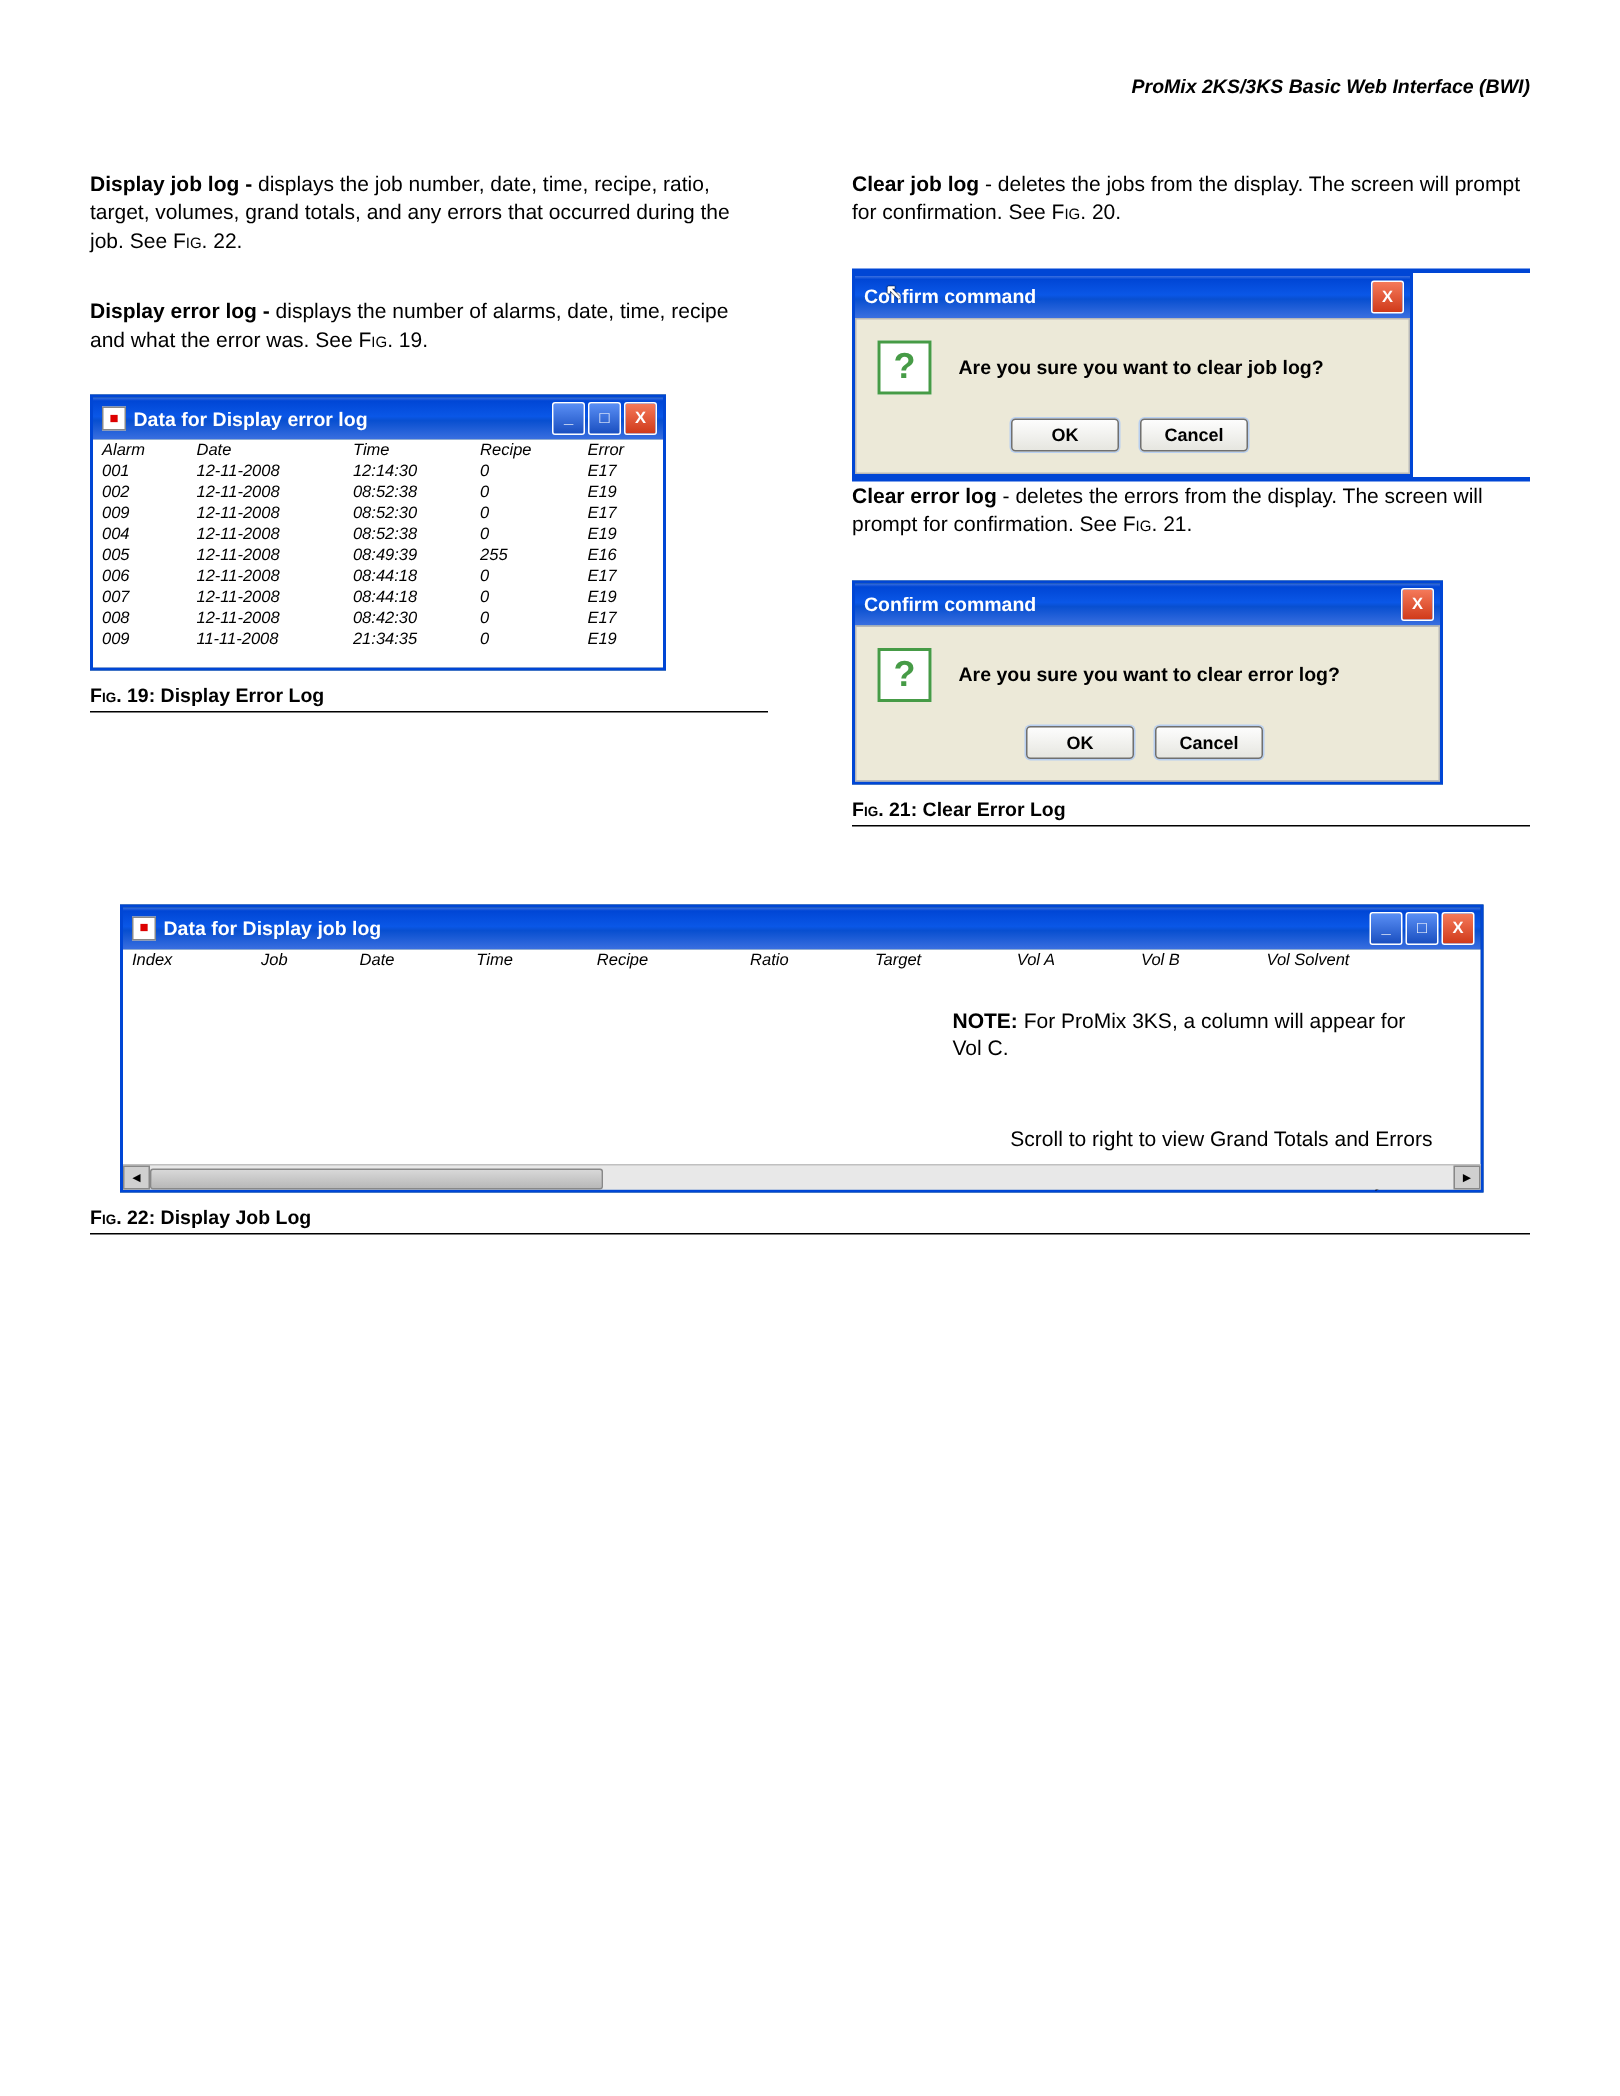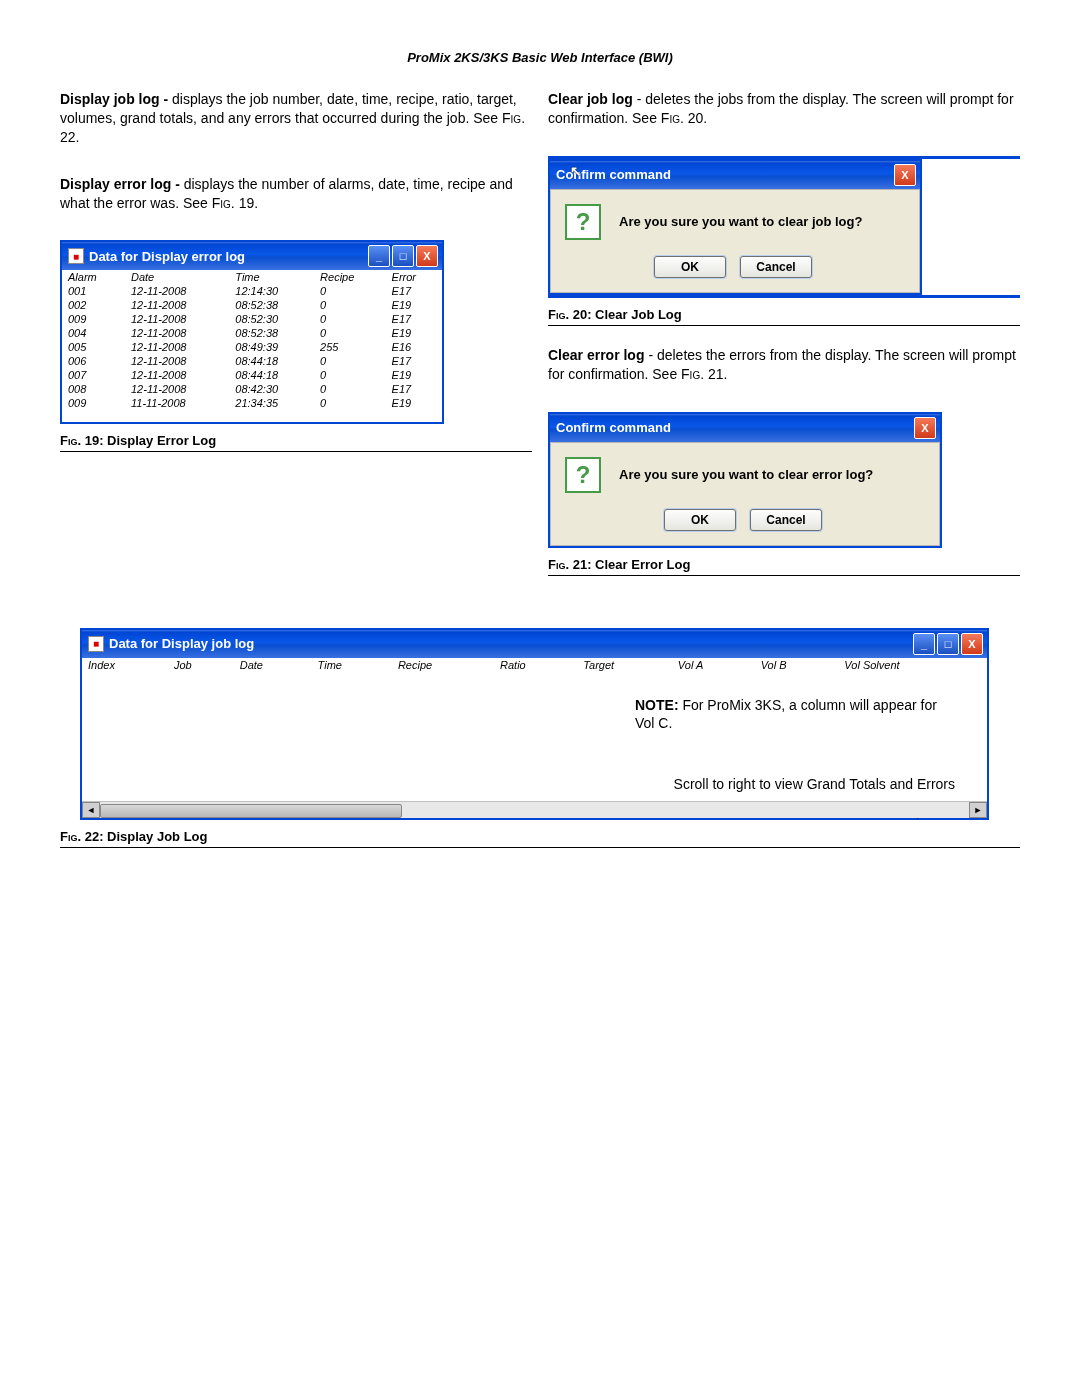--- a/index.html
+++ b/index.html
@@ -12,29 +12,29 @@
     width: 1080px;
   }
   .page {
     width: 960px;
     margin: 0 auto;
     padding: 50px 0 30px 0;
     position: relative;
     min-height: 1300px;
   }
   .header-right {
-    text-align: center;
+    text-align: right;
     font-style: italic;
     font-weight: bold;
     font-size: 13px;
-    margin-bottom: 25px;
+    margin-bottom: 48px;
   }
   .columns {
     display: flex;
-    gap: 16px;
+    gap: 56px;
   }
   .col { flex: 1; }
   p { margin: 0 0  12px 0; line-height: 1.35; }
   .smallcaps { font-variant: small-caps; }
 
   
   .xp-window {
     border: 2px solid #0046d5;
     background: #0c4a6e;
     display: inline-block;
@@ -279,23 +279,20 @@
           <div class="msg-row">
             <div class="q-icon">?</div>
             <div class="msg-text">Are you sure you want to clear job log?</div>
           </div>
           <div class="msg-btns">
             <button class="xp-button">OK</button>
             <button class="xp-button">Cancel</button>
           </div>
         </div>
       </div>
-      </div>
-      <div class="fig-caption">
-        <span class="figlabel">Fig</span><span class="figtext">. 20: Clear Job Log</span>
       </div>
 
       <p>
         <b>Clear error log </b><span>- deletes the errors from the display. The screen will prompt for confirmation. See </span><span class="smallcaps">Fig</span><span>. 21.</span>
       </p>
       <br>
 
       
       <div class="xp-window msgbox" style="width:390px;">
         <div class="xp-title">

